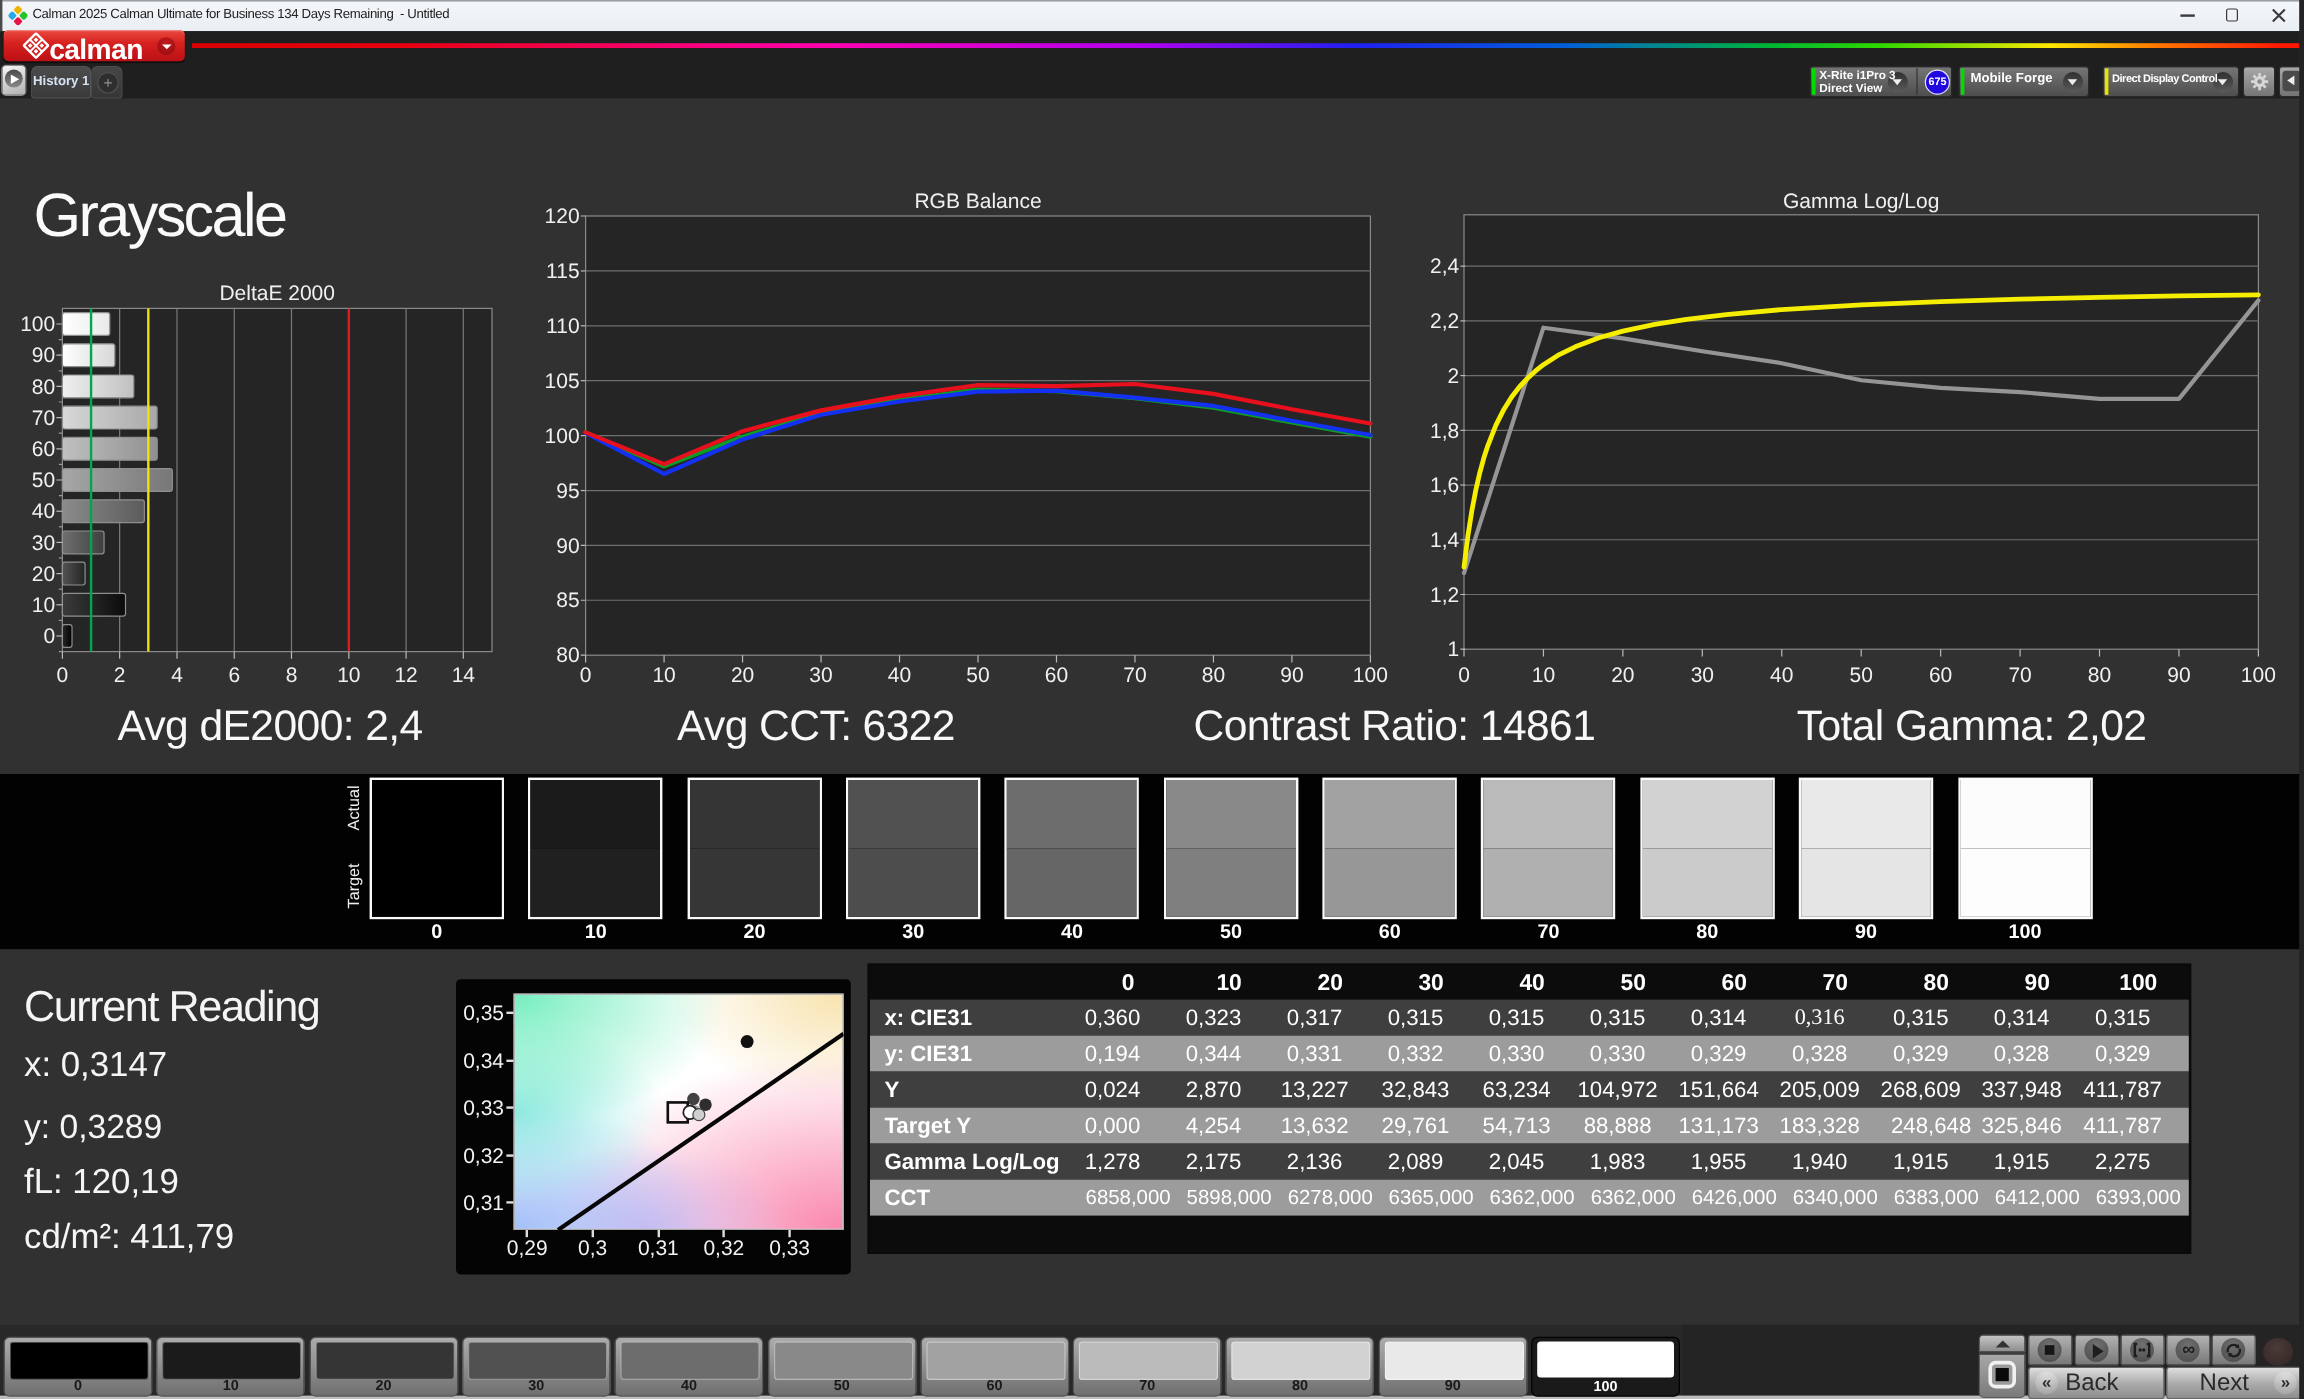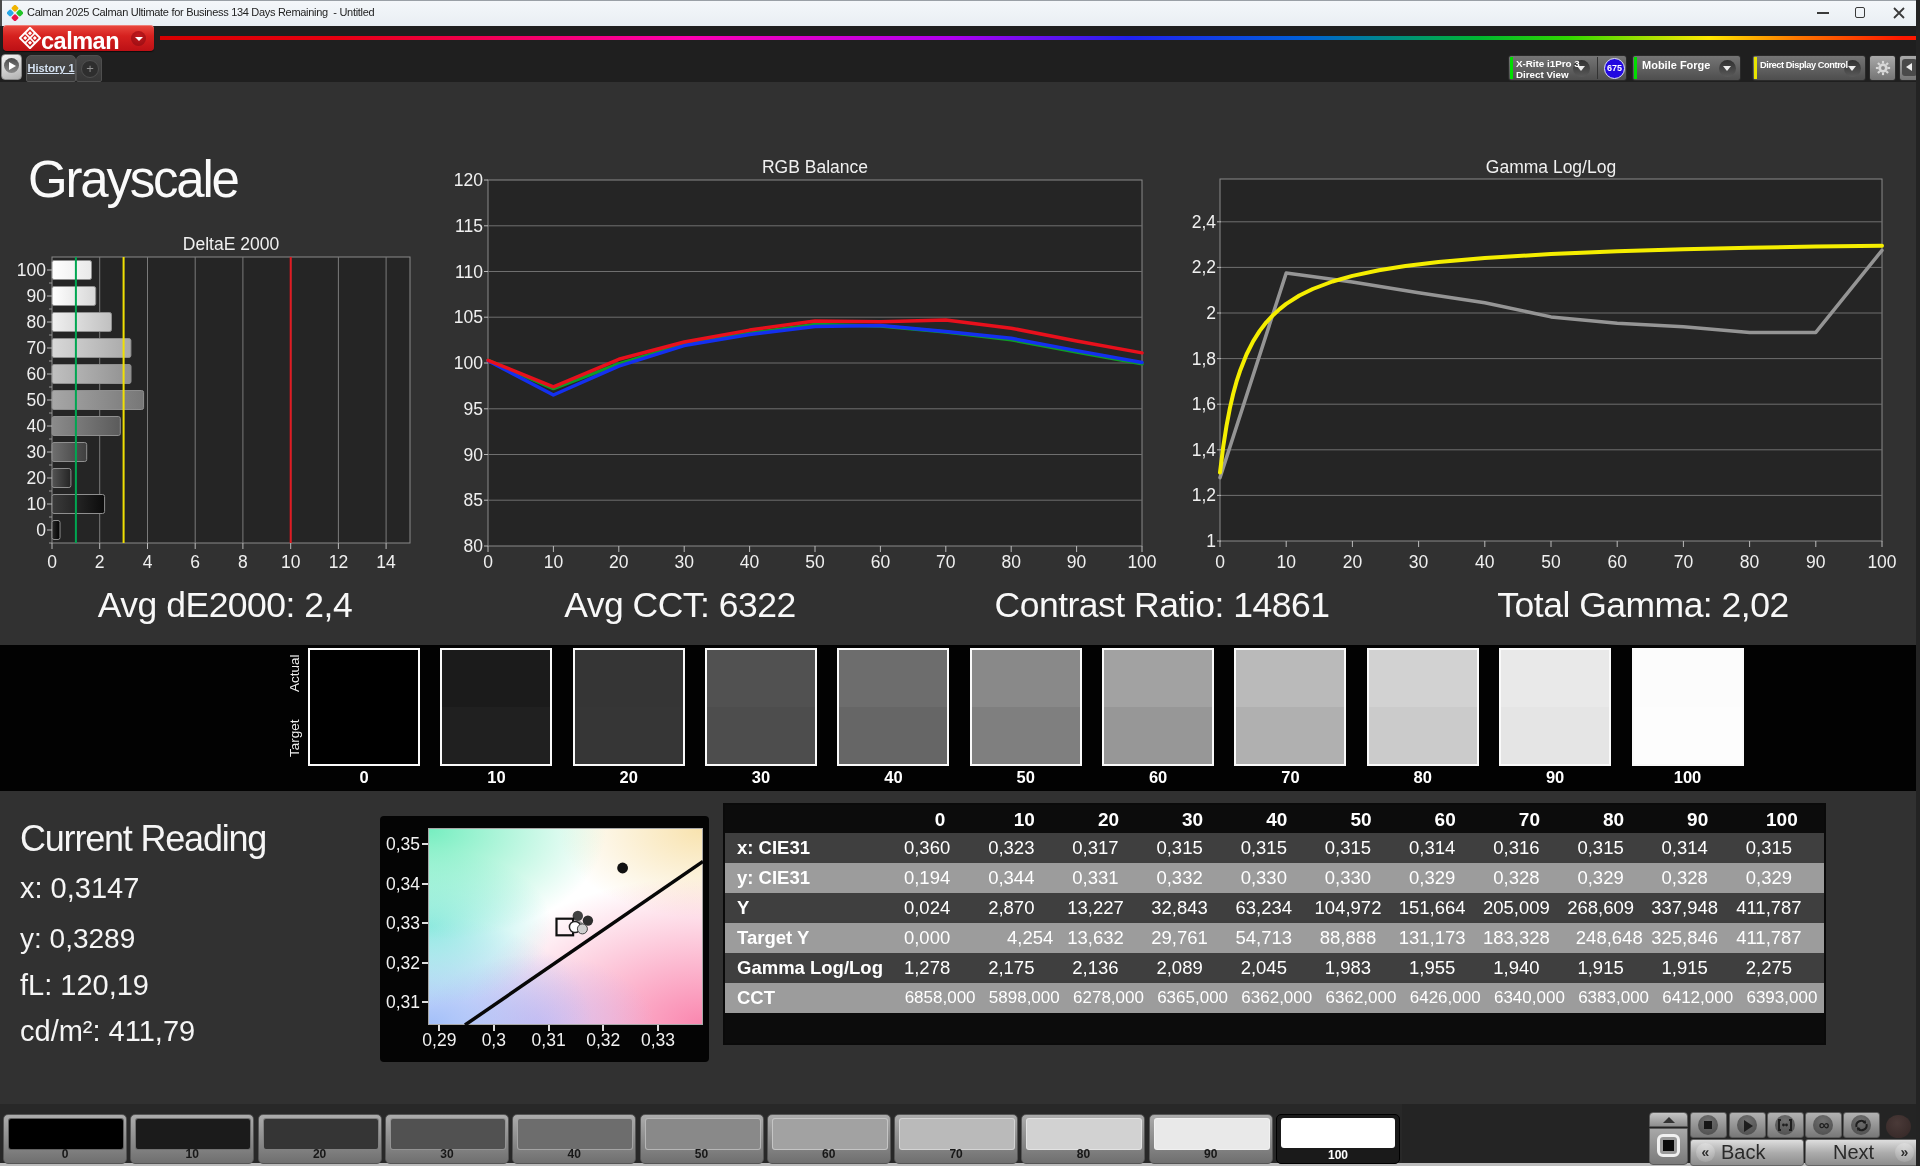--- a/index.html
+++ b/index.html
@@ -37,21 +37,21 @@
 </g>
   </svg>
 <div class="abs" style="left:41px;top:28px;width:90px;height:22px;font-size:23.5px;font-weight:bold;color:#fff;letter-spacing:-.5px;">calman</div>
 <div class="abs" style="left:131px;top:31px;width:15px;height:15px;border-radius:50%;background:radial-gradient(circle at 50% 30%,#c2191d,#960c11);"></div>
 <div class="abs" style="left:134.5px;top:36.5px;width:0;height:0;border-left:4px solid transparent;border-right:4px solid transparent;border-top:4.5px solid #fff;"></div>
 
 <div class="abs" style="left:1px;top:54px;width:21px;height:26px;border-radius:4px;background:linear-gradient(160deg,#f6f6f6,#b0b0b0);border:1px solid #888;box-sizing:border-box;">
 <div style="position:absolute;left:2px;top:3px;width:15px;height:15px;border-radius:50%;background:linear-gradient(180deg,#4a4a4a,#8a8a8a);"></div>
 <div style="position:absolute;left:7px;top:6.5px;width:0;height:0;border-top:4.5px solid transparent;border-bottom:4.5px solid transparent;border-left:7px solid #fff;"></div>
 </div>
-<div class="abs" style="left:26px;top:55px;width:50px;height:27px;border-radius:5px 5px 2px 2px;background:linear-gradient(180deg,#4c4c4c,#3a3a3a);border:1px solid #555;box-sizing:border-box;text-align:center;font-size:11px;font-weight:bold;color:#d5e2f2;line-height:25px;white-space:nowrap;text-decoration:underline;">History 1</div>
+<div class="abs" style="left:26px;top:55px;width:50px;height:27px;border-radius:5px 5px 2px 2px;background:linear-gradient(180deg,#4c4c4c,#3a3a3a);border:1px solid #555;box-sizing:border-box;text-align:center;font-size:11px;font-weight:bold;color:#d5e2f2;line-height:25px;white-space:nowrap;">History 1</div>
 <div class="abs" style="left:76px;top:55px;width:26px;height:27px;border-radius:5px 5px 2px 2px;background:linear-gradient(180deg,#454545,#363636);border:1px solid #4e4e4e;box-sizing:border-box;">
 <div style="position:absolute;left:4px;top:4px;width:16px;height:16px;border-radius:50%;background:#2e2e2e;border:1px solid #4f4f4f;color:#909090;font-size:13px;line-height:15px;text-align:center;">+</div>
 </div>
 
 <div class="abs" style="left:1508px;top:55px;width:119px;height:26px;border-radius:3px;background:linear-gradient(180deg,#757575,#4e4e4e);border:1px solid #2a2a2a;box-sizing:border-box;">
 <div style="position:absolute;left:1px;top:1px;width:3px;height:22px;background:#00dd00;"></div>
 <div style="position:absolute;left:7px;top:3px;font-size:9.8px;font-weight:bold;color:#fff;line-height:10.5px;white-space:nowrap;z-index:2;">X-Rite i1Pro 3<br>Direct View</div>
 <div style="position:absolute;left:64px;top:4px;width:17px;height:17px;border-radius:50%;background:linear-gradient(180deg,#303030,#5a5a5a);"></div>
 <div style="position:absolute;left:68px;top:10px;width:0;height:0;border-left:4.5px solid transparent;border-right:4.5px solid transparent;border-top:5px solid #eee;"></div>
 <div style="position:absolute;left:88px;top:1px;width:1px;height:22px;background:#333;"></div>
@@ -467,21 +467,21 @@
     </div>
 <div style="position:absolute;left:0;top:28px;width:1099px;height:30px;background:#3f3f3f;">
       <div style="position:absolute;left:12px;top:0;height:30px;line-height:30px;font-weight:bold;font-size:18.5px;">x: CIE31</div>
       <div style="position:absolute;left:160px;top:0;width:84.2px;height:30px;line-height:30px;text-align:center;font-size:18.5px;">0,360</div>
       <div style="position:absolute;left:244.2px;top:0;width:84.2px;height:30px;line-height:30px;text-align:center;font-size:18.5px;">0,323</div>
       <div style="position:absolute;left:328.4px;top:0;width:84.2px;height:30px;line-height:30px;text-align:center;font-size:18.5px;">0,317</div>
       <div style="position:absolute;left:412.5px;top:0;width:84.2px;height:30px;line-height:30px;text-align:center;font-size:18.5px;">0,315</div>
       <div style="position:absolute;left:496.7px;top:0;width:84.2px;height:30px;line-height:30px;text-align:center;font-size:18.5px;">0,315</div>
       <div style="position:absolute;left:580.9px;top:0;width:84.2px;height:30px;line-height:30px;text-align:center;font-size:18.5px;">0,315</div>
       <div style="position:absolute;left:665.1px;top:0;width:84.2px;height:30px;line-height:30px;text-align:center;font-size:18.5px;">0,314</div>
-      <div style="position:absolute;left:749.3px;top:0;width:84.2px;height:14px;line-height:30px;text-align:center;font-size:18.5px;">0,316</div>
+      <div style="position:absolute;left:749.3px;top:0;width:84.2px;height:14px;line-height:30px;text-align:center;font-size:18.5px;font-family:Liberation Serif, serif;">0,316</div>
       <div style="position:absolute;left:833.5px;top:0;width:84.2px;height:30px;line-height:30px;text-align:center;font-size:18.5px;">0,315</div>
       <div style="position:absolute;left:917.6px;top:0;width:84.2px;height:30px;line-height:30px;text-align:center;font-size:18.5px;">0,314</div>
       <div style="position:absolute;left:1001.8px;top:0;width:84.2px;height:30px;line-height:30px;text-align:center;font-size:18.5px;">0,315</div>
     </div>
 <div style="position:absolute;left:0;top:58px;width:1099px;height:30px;background:#9c9c9c;">
       <div style="position:absolute;left:12px;top:0;height:30px;line-height:30px;font-weight:bold;font-size:18.5px;">y: CIE31</div>
       <div style="position:absolute;left:160px;top:0;width:84.2px;height:30px;line-height:30px;text-align:center;font-size:18.5px;">0,194</div>
       <div style="position:absolute;left:244.2px;top:0;width:84.2px;height:30px;line-height:30px;text-align:center;font-size:18.5px;">0,344</div>
       <div style="position:absolute;left:328.4px;top:0;width:84.2px;height:30px;line-height:30px;text-align:center;font-size:18.5px;">0,331</div>
       <div style="position:absolute;left:412.5px;top:0;width:84.2px;height:30px;line-height:30px;text-align:center;font-size:18.5px;">0,332</div>
@@ -503,21 +503,21 @@
       <div style="position:absolute;left:580.9px;top:0;width:84.2px;height:30px;line-height:30px;text-align:center;font-size:18.5px;">104,972</div>
       <div style="position:absolute;left:665.1px;top:0;width:84.2px;height:30px;line-height:30px;text-align:center;font-size:18.5px;">151,664</div>
       <div style="position:absolute;left:749.3px;top:0;width:84.2px;height:30px;line-height:30px;text-align:center;font-size:18.5px;">205,009</div>
       <div style="position:absolute;left:833.5px;top:0;width:84.2px;height:30px;line-height:30px;text-align:center;font-size:18.5px;">268,609</div>
       <div style="position:absolute;left:917.6px;top:0;width:84.2px;height:30px;line-height:30px;text-align:center;font-size:18.5px;">337,948</div>
       <div style="position:absolute;left:1001.8px;top:0;width:84.2px;height:30px;line-height:30px;text-align:center;font-size:18.5px;">411,787</div>
     </div>
 <div style="position:absolute;left:0;top:118px;width:1099px;height:30px;background:#9c9c9c;">
       <div style="position:absolute;left:12px;top:0;height:30px;line-height:30px;font-weight:bold;font-size:18.5px;">Target Y</div>
       <div style="position:absolute;left:160px;top:0;width:84.2px;height:30px;line-height:30px;text-align:center;font-size:18.5px;">0,000</div>
-      <div style="position:absolute;left:244.2px;top:0;width:84.2px;height:41px;line-height:30px;text-align:right;font-size:18.5px;">4,254</div>
+      <div style="position:absolute;left:244.2px;top:0;width:84.2px;height:41px;line-height:30px;text-align:center;font-size:18.5px;">4,254</div>
       <div style="position:absolute;left:328.4px;top:0;width:84.2px;height:30px;line-height:30px;text-align:center;font-size:18.5px;">13,632</div>
       <div style="position:absolute;left:412.5px;top:0;width:84.2px;height:30px;line-height:30px;text-align:center;font-size:18.5px;">29,761</div>
       <div style="position:absolute;left:496.7px;top:0;width:84.2px;height:30px;line-height:30px;text-align:center;font-size:18.5px;">54,713</div>
       <div style="position:absolute;left:580.9px;top:0;width:84.2px;height:30px;line-height:30px;text-align:center;font-size:18.5px;">88,888</div>
       <div style="position:absolute;left:665.1px;top:0;width:84.2px;height:30px;line-height:30px;text-align:center;font-size:18.5px;">131,173</div>
       <div style="position:absolute;left:749.3px;top:0;width:84.2px;height:30px;line-height:30px;text-align:center;font-size:18.5px;">183,328</div>
       <div style="position:absolute;left:833.5px;top:0;width:84.2px;height:30px;line-height:30px;text-align:right;font-size:18.5px;">248,648</div>
       <div style="position:absolute;left:917.6px;top:0;width:84.2px;height:30px;line-height:30px;text-align:center;font-size:18.5px;">325,846</div>
       <div style="position:absolute;left:1001.8px;top:0;width:84.2px;height:30px;line-height:30px;text-align:center;font-size:18.5px;">411,787</div>
     </div>

